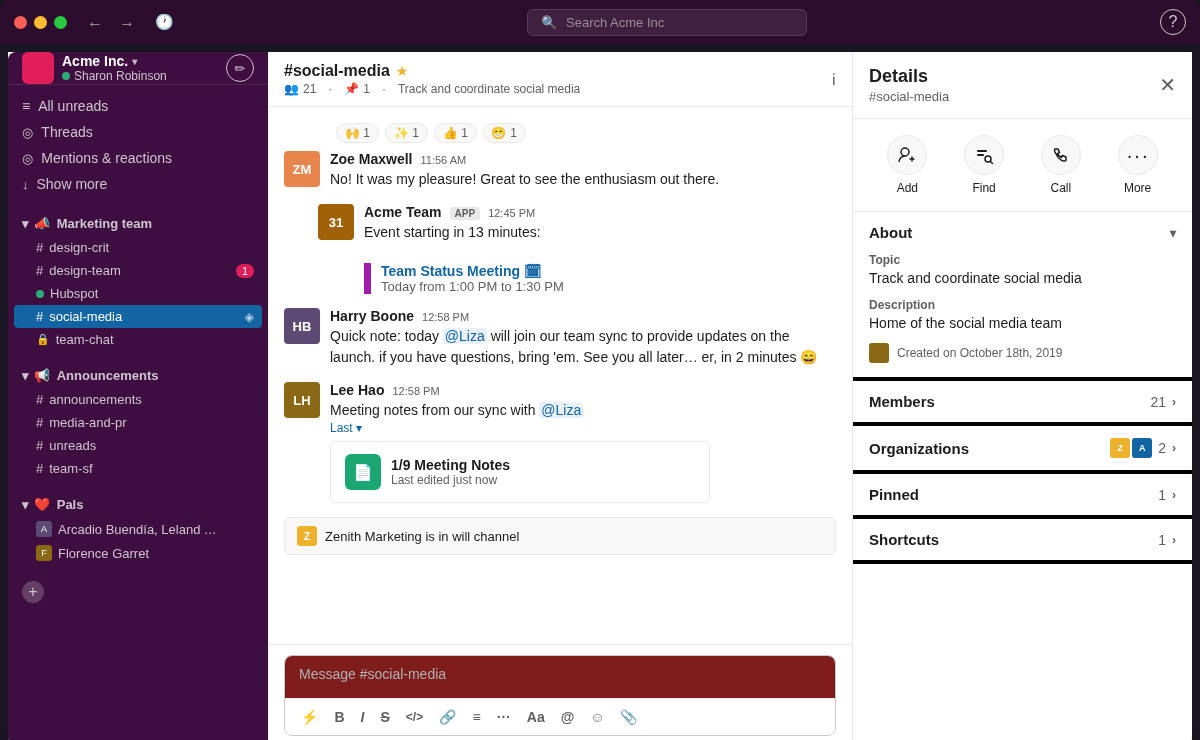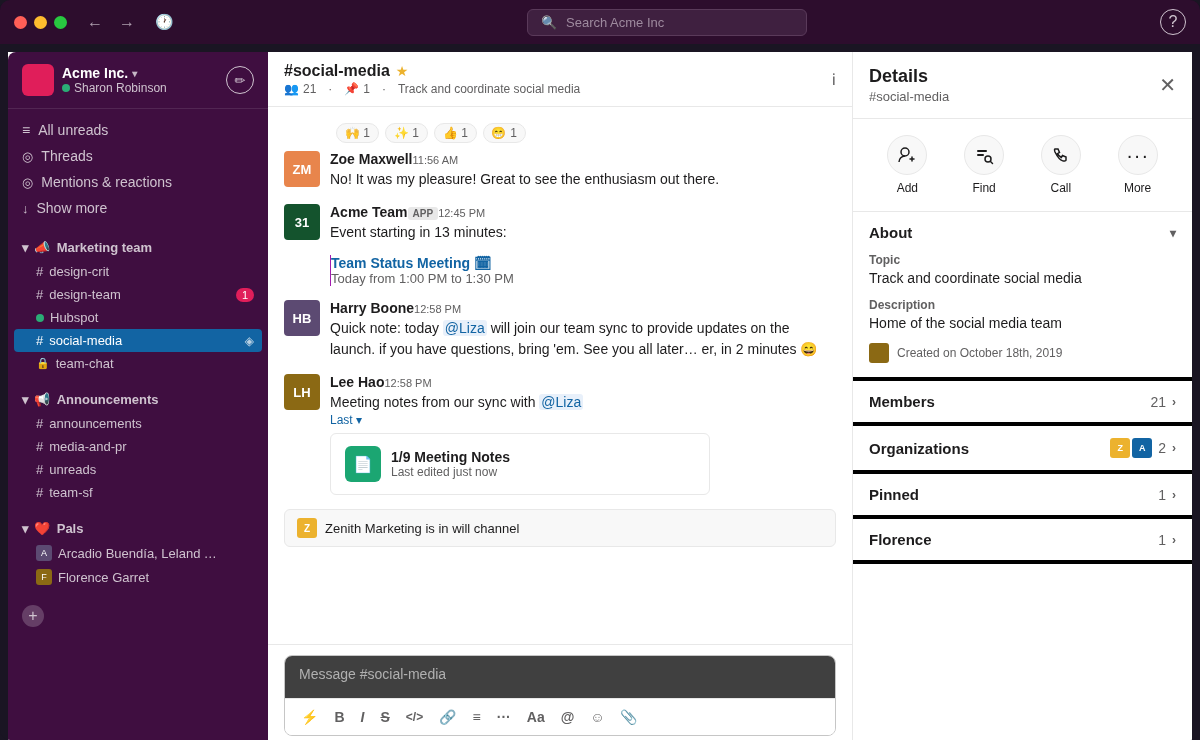--- a/index.html
+++ b/index.html
@@ -1,20 +1,20 @@
 <!DOCTYPE html>
 <html><head>
   <meta charset="utf-8">
   <style>
     * { box-sizing: border-box; margin: 0; padding: 0; }
     body { font-family: -apple-system, BlinkMacSystemFont, 'Segoe UI', sans-serif; width: 1200px; height: 740px; overflow: hidden; display: flex; background: #1a1523; }
 
     
     .sidebar { width: 260px; background: #3f0e40; color: #cfc3cf; display: flex; flex-direction: column; flex-shrink: 0; border-radius: 8px 0 0 8px; overflow: hidden; }
-    .sidebar-header { padding: 12px 14px; display: flex; align-items: center; justify-content: space-between; border-bottom: 1px solid rgba(255,255,255,0.1); }
+    .sidebar-header { padding: 0 14px; display: flex; align-items: center; justify-content: space-between; border-bottom: 1px solid rgba(255,255,255,0.1); }
     .workspace-info { display: flex; align-items: center; gap: 8px; }
     .workspace-avatar { width: 32px; height: 32px; background: #e01e5a; border-radius: 6px; flex-shrink: 0; }
     .workspace-name { color: #fff; font-weight: 700; font-size: 14px; display: flex; align-items: center; gap: 4px; }
     .workspace-user { font-size: 12px; color: #cfc3cf; display: flex; align-items: center; gap: 4px; }
     .status-dot { width: 8px; height: 8px; background: #2bac76; border-radius: 50%; display: inline-block; }
     .edit-btn { width: 28px; height: 28px; border-radius: 50%; border: 1.5px solid #cfc3cf; background: transparent; color: #cfc3cf; cursor: pointer; display: flex; align-items: center; justify-content: center; font-size: 14px; }
 
     .sidebar-nav { padding: 8px 0; }
     .nav-item { padding: 5px 14px; cursor: pointer; font-size: 14px; display: flex; align-items: center; gap: 8px; color: #cfc3cf; }
 
@@ -47,47 +47,47 @@
     .meta-item { display: flex; align-items: center; gap: 4px; }
     .info-icon { font-size: 16px; color: #616061; cursor: pointer; }
 
     
     .messages { flex: 1; overflow-y: auto; padding: 12px 16px; background: #fff; }
     .reaction-bar { display: flex; gap: 6px; padding: 4px 0 8px 52px; }
     .reaction { background: #f8f8f8; border: 1px solid #e8e8e8; border-radius: 12px; padding: 2px 8px; font-size: 12px; color: #616061; cursor: pointer; }
     .message { display: flex; gap: 10px; margin-bottom: 14px; }
     .avatar { width: 36px; height: 36px; border-radius: 4px; flex-shrink: 0; overflow: hidden; background: #e0e0e0; display: flex; align-items: center; justify-content: center; font-size: 13px; font-weight: 600; color: #fff; }
     .avatar.zoe { background: #e8854c; }
-    .avatar.acme { background: #14532d; font-size: 11px; }
+    .avatar.acme { background: #a16207; font-size: 11px; margin-left: 34px; }
     .msg-content { flex: 1; }
-    .msg-header { display: flex; align-items: baseline; gap: 0; margin-bottom: 2px; }
+    .msg-header { display: flex; align-items: baseline; gap: 8px; margin-bottom: 2px; }
     .msg-author { font-weight: 700; font-size: 14px; color: #1d1c1d; }
     .msg-time { font-size: 11px; color: #616061; }
     .app-badge { background: #e8e8e8; color: #616061; font-size: 10px; padding: 1px 5px; border-radius: 3px; font-weight: 700; text-transform: uppercase; }
     .msg-text { font-size: 14px; color: #1d1c1d; line-height: 1.5; }
     .mention { color: #1264a3; background: #e8f0fa; border-radius: 3px; padding: 0 2px; }
     .event-link { color: #1264a3; font-weight: 600; font-size: 14px; }
-    .event-block { border-left: 1px solid #a21caf; padding-left: 0; margin-top: 12px; }
+    .event-block { border-left: 7px solid #a21caf; padding-left: 10px; margin-top: 20px; }
 
     .post-attachment { background: #fff; border: 1px solid #e8e8e8; border-radius: 6px; padding: 12px 14px; display: flex; align-items: center; gap: 10px; margin-top: 6px; max-width: 380px; }
     .doc-icon { width: 36px; height: 36px; background: #1ba672; border-radius: 6px; display: flex; align-items: center; justify-content: center; color: #fff; font-size: 16px; flex-shrink: 0; }
     .doc-info { }
     .doc-title { font-weight: 600; font-size: 14px; color: #1d1c1d; }
     .doc-subtitle { font-size: 12px; color: #616061; }
 
     .post-label { font-size: 12px; color: #616061; margin-bottom: 4px; }
     .post-label a { color: #1264a3; cursor: pointer; }
 
     .zenith-banner { background: #f8f8f8; border: 1px solid #e8e8e8; border-radius: 6px; padding: 8px 12px; font-size: 13px; color: #1d1c1d; margin: 6px 0; display: flex; align-items: center; gap: 8px; }
     .org-icon { width: 20px; height: 20px; background: #ecb22e; border-radius: 3px; display: flex; align-items: center; justify-content: center; color: #fff; font-size: 10px; font-weight: 700; flex-shrink: 0; }
 
     
     .message-input-area { padding: 10px 16px 12px; border-top: 1px solid #e8e8e8; background: #fff; flex-shrink: 0; }
     .input-box { border: 1px solid #c6c6c6; border-radius: 8px; overflow: hidden; }
-    .input-field { padding: 10px 14px; font-size: 14px; color: #616061; min-height: 42px; background: #404040; }
+    .input-field { padding: 10px 14px; font-size: 14px; color: #616061; min-height: 42px; background: #7f1d1d; }
     .input-toolbar { display: flex; align-items: center; gap: 4px; padding: 6px 10px; border-top: 1px solid #e8e8e8; background: #fff; }
     .tool-btn { background: none; border: none; color: #616061; cursor: pointer; padding: 4px 6px; font-size: 14px; border-radius: 4px; font-weight: 700; }
 
     
     .details-panel { width: 340px; background: #fff; border-left: 1px solid #e8e8e8; display: flex; flex-direction: column; flex-shrink: 0; overflow-y: auto; border-radius: 0 8px 8px 0; }
     .details-header { padding: 14px 16px; border-bottom: 1px solid #e8e8e8; display: flex; align-items: center; justify-content: space-between; flex-shrink: 0; }
     .details-title-group { }
     .details-title { font-weight: 700; font-size: 18px; color: #1d1c1d; }
     .details-subtitle { font-size: 13px; color: #616061; margin-top: 2px; }
     .close-btn { background: none; border: none; font-size: 20px; color: #616061; cursor: pointer; }
@@ -479,21 +479,21 @@
             <span>Pinned</span>
             <div class="section-row-right">
               <span class="count">1</span>
               <span class="chevron-right">›</span>
             </div>
           </div>
         </div>
 
         <div class="details-section">
           <div class="section-row">
-            <span>Florence</span>
+            <span>Shortcuts</span>
             <div class="section-row-right">
               <span class="count">1</span>
               <span class="chevron-right">›</span>
             </div>
           </div>
         </div>
       </div>
     </div>
   </div>
 </div>

